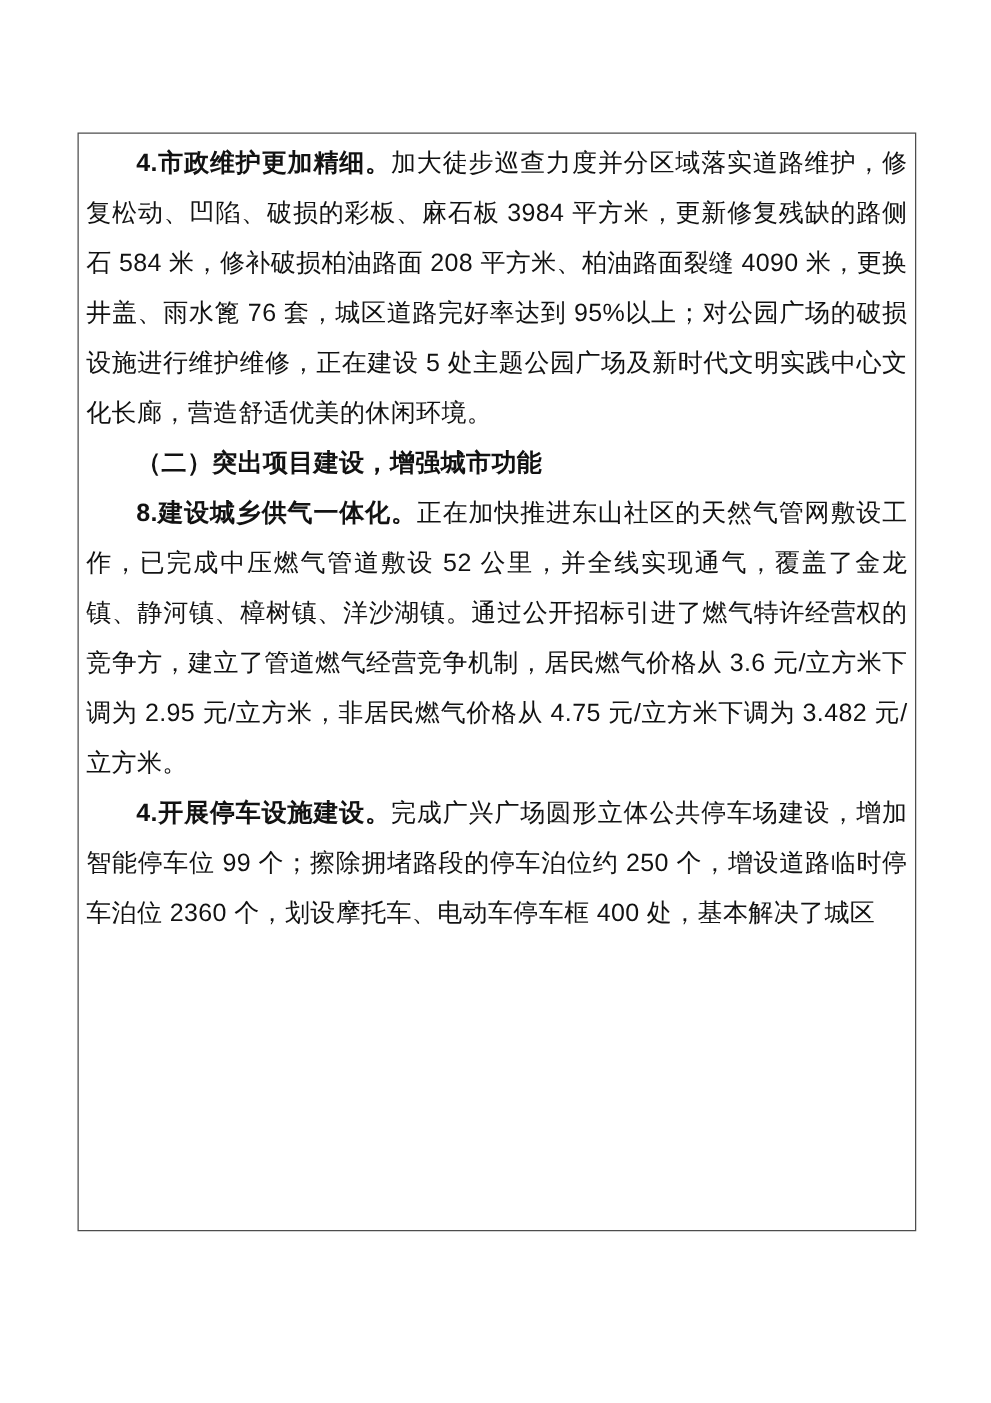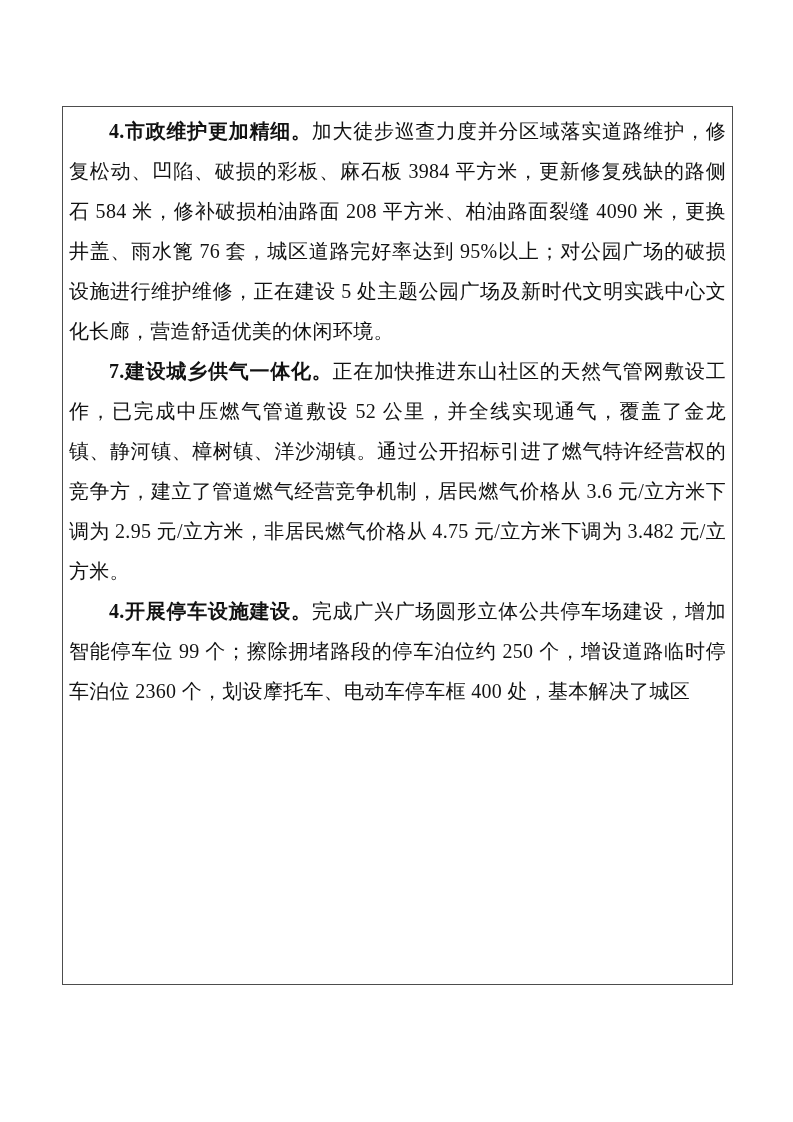--- a/index.html
+++ b/index.html
@@ -6,21 +6,21 @@
     margin: 0;
     padding: 0;
     background: #ffffff;
   }
   .page {
     position: relative;
     width: 793px;
     height: 1080px;
     background: #ffffff;
     overflow: hidden;
-    font-family: Liberation Serif, serif;
+    font-family: Liberation Sans, sans-serif;
   }
   .content-cell {
     position: absolute;
     left: 62px;
     top: 106px;
     width: 671px;
     height: 879px;
     box-sizing: border-box;
     border: 1px solid #4d4d4d;
     padding: 4px 6px 0 6px;
@@ -50,20 +50,21 @@
   }
 </style>
 </head>
 <body>
 
 <div class="page">
   <div class="content-cell">
 
     <p class="para"><span class="lead">4.市政维护更加精细。</span><span>加大徒步巡查力度并分区域落实道路维护，修复松动、凹陷、破损的彩板、麻石板 3984 平方米，更新修复残缺的路侧石 584 米，修补破损柏油路面 208 平方米、柏油路面裂缝 4090 米，更换井盖、雨水篦 76 套，城区道路完好率达到 95%以上；对公园广场的破损设施进行维护维修，正在建设 5 处主题公园广场及新时代文明实践中心文化长廊，营造舒适优美的休闲环境。</span></p>
 
+    <p class="heading">（二）突出项目建设，增强城市功能</p>
 
 
-    <p class="para"><span class="lead">7.建设城乡供气一体化。</span><span>正在加快推进东山社区的天然气管网敷设工作，已完成中压燃气管道敷设 52 公里，并全线实现通气，覆盖了金龙镇、静河镇、樟树镇、洋沙湖镇。通过公开招标引进了燃气特许经营权的竞争方，建立了管道燃气经营竞争机制，居民燃气价格从 3.6 元/立方米下调为 2.95 元/立方米，非居民燃气价格从 4.75 元/立方米下调为 3.482 元/立方米。</span></p>
+    <p class="para"><span class="lead">8.建设城乡供气一体化。</span><span>正在加快推进东山社区的天然气管网敷设工作，已完成中压燃气管道敷设 52 公里，并全线实现通气，覆盖了金龙镇、静河镇、樟树镇、洋沙湖镇。通过公开招标引进了燃气特许经营权的竞争方，建立了管道燃气经营竞争机制，居民燃气价格从 3.6 元/立方米下调为 2.95 元/立方米，非居民燃气价格从 4.75 元/立方米下调为 3.482 元/立方米。</span></p>
 
     <p class="para"><span class="lead">4.开展停车设施建设。</span><span>完成广兴广场圆形立体公共停车场建设，增加智能停车位 99 个；擦除拥堵路段的停车泊位约 250 个，增设道路临时停车泊位 2360 个，划设摩托车、电动车停车框 400 处，基本解决了城区</span></p>
 
   </div>
 </div>
 
 </body></html>

